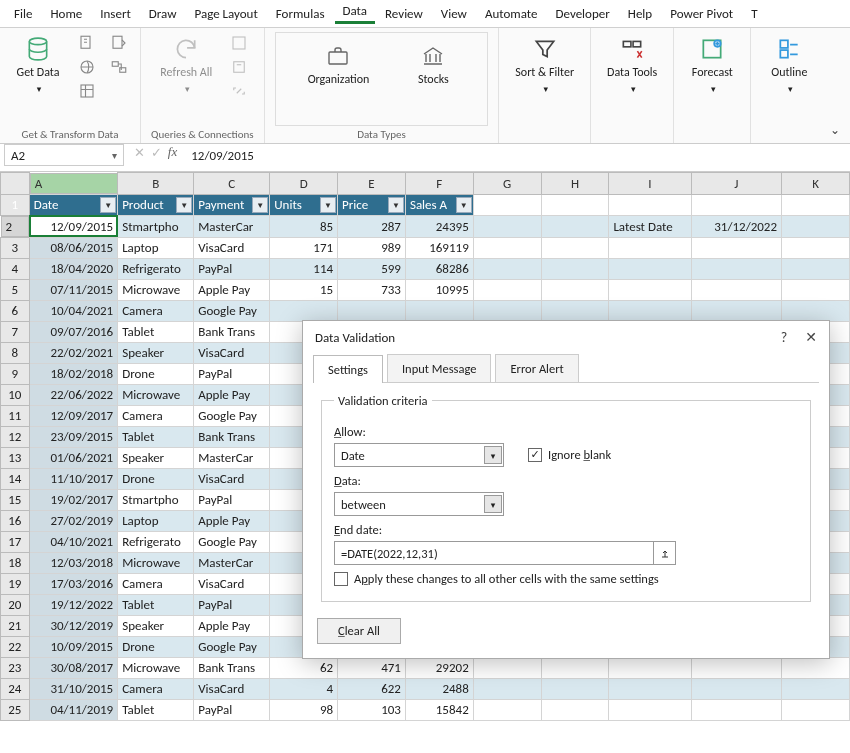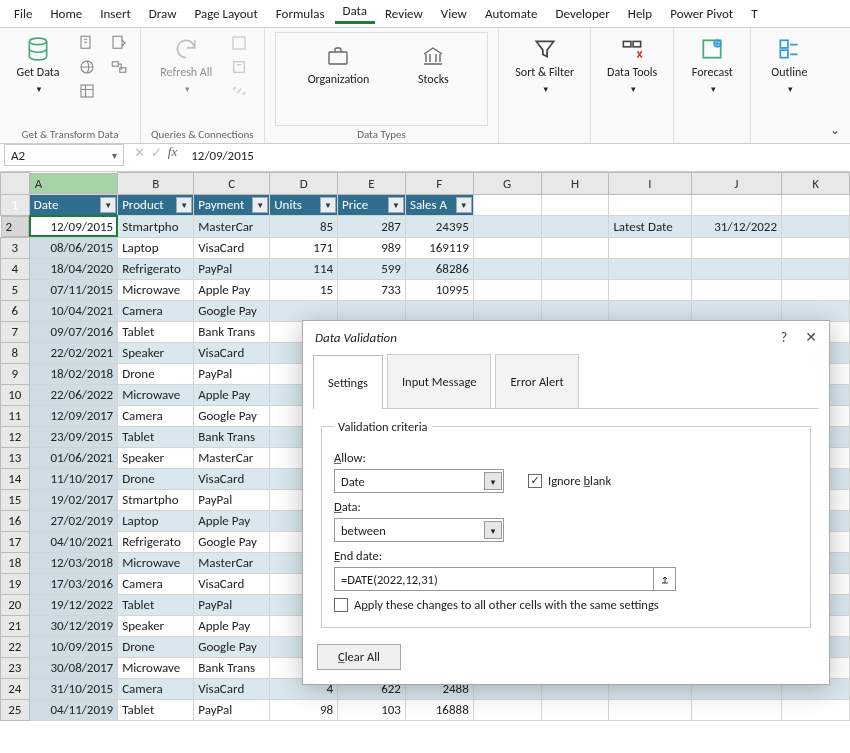--- a/index.html
+++ b/index.html
@@ -44,25 +44,25 @@
   .filterbtn { position:absolute; right:1px; top:2px; width:16px; height:16px; border:1px solid #9ab; background:#e8eef2; display:flex; align-items:center; justify-content:center; font-size:8px; color:#333;}
   .band td:not(.rowhdr) { background:#d9e8ef; }
   .colA { background:#cfdce3 !important; }
   .sel-cell { outline:2px solid #1a7f37; outline-offset:-2px; background:#fff !important;}
   .num { text-align:right; }
   .plain td:not(.rowhdr){ background:#fff;}
 
   
   .dialog { position:absolute; left:302px; top:320px; width:528px; background:#fff; border:1px solid #aaa; box-shadow:0 4px 24px rgba(0,0,0,.25); z-index:50; font-size:12.5px;}
   .dlg-title { display:flex; align-items:center; justify-content:space-between; padding:8px 12px; }
-  .dlg-title .t { font-size:13px;font-style:italic; }
+  .dlg-title .t { font-size:13px; }
   .dlg-title .r { display:flex; gap:18px; align-items:center; color:#444;}
   .dlg-title .r span { cursor:pointer; font-size:14px;}
   .dlg-tabs { display:flex; padding:0 10px; gap:4px; }
-  .dlg-tab { padding:19px 14px; border:1px solid #ccc; border-bottom:none; background:#f3f3f3; cursor:pointer;}
+  .dlg-tab { padding:6px 14px; border:1px solid #ccc; border-bottom:none; background:#f3f3f3; cursor:pointer;}
   .dlg-tab.active { background:#fff; border-color:#bbb; position:relative; top:1px;}
   .dlg-body { border-top:1px solid #ccc; margin:0 10px; padding:10px 8px 6px;}
   fieldset { border:1px solid #ccc; padding:10px 12px 12px;}
   legend { padding:0 4px; font-size:12.5px;}
   .frow { margin-top:6px; }
   .ul { text-decoration: underline; text-decoration-color:#666; }
   .sel { width:170px; height:24px; border:1px solid #999; background:#fff; display:flex; align-items:center; justify-content:space-between; padding:0 6px;}
   .sel .dd { background:#e6e6e6; border:1px solid #999; width:18px; height:18px; display:flex; align-items:center; justify-content:center; font-size:9px; margin-right:-5px;}
   .ck { display:inline-flex; align-items:center; gap:6px; }
   .ck .box { width:14px; height:14px; border:1px solid #666; display:flex; align-items:center; justify-content:center; font-size:11px; background:#fff;}
@@ -660,21 +660,21 @@
           <td></td>
           <td></td>
         </tr>
         <tr class="plain">
           <td class="rowhdr">25</td>
           <td class="colA num">04/11/2019</td>
           <td>Tablet</td>
           <td>PayPal</td>
           <td class="num">98</td>
           <td class="num">103</td>
-          <td class="num">16888</td>
+          <td class="num">15842</td>
           <td></td>
           <td></td>
           <td></td>
           <td></td>
           <td></td>
         </tr>
       </tbody>
 </table>
 </div>
 

